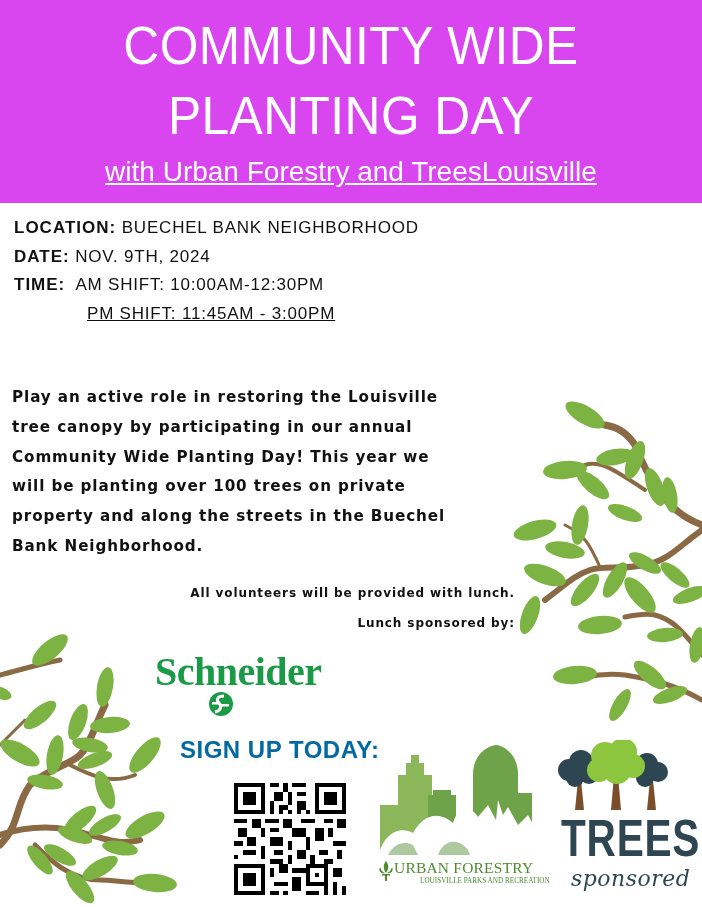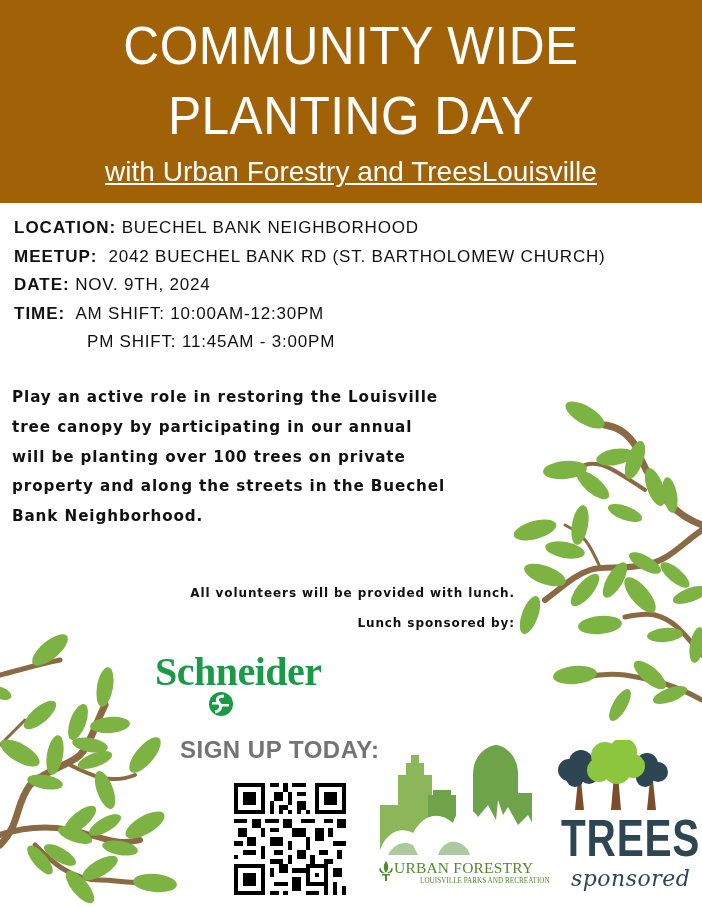--- a/index.html
+++ b/index.html
@@ -1,21 +1,21 @@
 <!DOCTYPE html>
 <html><head>
 <meta charset="utf-8">
 <style>
   * { margin: 0; padding: 0; box-sizing: border-box; }
   html, body { width: 702px; height: 907px; background: #ffffff; overflow: hidden; }
   body { position: relative; font-family: "DejaVu Sans", sans-serif; color: #111; }
 
   .header {
     position: absolute; left: 0; top: 0; width: 702px; height: 203px;
-    background: #a16207; color: #fff; text-align: center;
+    background: #d946ef; color: #fff; text-align: center;
   }
   .title-line {
     font-family: "Liberation Sans", sans-serif; font-weight: 400;
     font-size: 54px; line-height: 54px; letter-spacing: 0.5px;
     position: absolute; left: 0; width: 100%;
     transform: scaleX(0.92);
   }
   .title-1 { top: 18px; }
   .title-2 { top: 88px; }
   .subtitle {
@@ -23,21 +23,21 @@
     font-family: "Liberation Sans", sans-serif; font-size: 28px; line-height: 32px; text-decoration: underline;
   }
 
   .details { position: absolute; left: 14px; top: 214px; }
   .detail-row {
     font-family: "Liberation Sans", sans-serif;
     font-size: 17px; line-height: 28.5px; letter-spacing: 0.8px;
     white-space: nowrap; color: #111;
   }
   .detail-row .k { font-weight: 700; letter-spacing: 1px; }
-  .detail-row.indent { padding-left: 73px; }
+  .detail-row.indent { padding-left: 73px; text-decoration: underline; }
 
   .body-text {
     position: absolute; left: 12px; width: 495px; top: 383px;
     font-family: "DejaVu Sans", sans-serif;
     font-weight: 700; font-size: 15.2px; line-height: 29.8px; letter-spacing: 0.9px;
   }
   .lunch-text {
     position: absolute; left: 20px; width: 495px; top: 578px;
     text-align: right; font-weight: 700; font-size: 12px; line-height: 30px; letter-spacing: 0.9px;
   }
@@ -48,21 +48,21 @@
     font-family: Liberation Serif, serif; font-weight: 700; font-size: 40px; letter-spacing: -0.5px;
   }
   .schneider-elec {
     position: absolute; left: 56px; top: 36px;
     font-family: "Liberation Sans", sans-serif; font-size: 25px; letter-spacing: 2px;
   }
   .schneider-logo-mark { position: absolute; left: 54px; top: 36px; width: 28px; height: 28px; }
 
   .signup {
     position: absolute; left: 180px; top: 736px;
-    font-family: "Liberation Sans", sans-serif; font-weight: 700; font-size: 24px; letter-spacing: 0.5px; color: #737373;
+    font-family: "Liberation Sans", sans-serif; font-weight: 700; font-size: 24px; letter-spacing: 0.5px; color: #0369a1;
   }
 
   .qr { position: absolute; left: 233px; top: 783px; width: 114px; height: 112px; }
 
   .uf-logo { position: absolute; left: 378px; top: 745px; width: 158px; height: 148px; }
   .uf-text-1 {
     position: absolute; left: 16px; top: 114px; font-family: "Liberation Serif", serif;
     font-size: 15.5px; color: #4e8a2e; letter-spacing: 0.2px; white-space: nowrap;
   }
   .uf-text-2 {
@@ -166,39 +166,36 @@
     <ellipse cx="155" cy="258" rx="22" ry="9" transform="rotate(5 155 258)"></ellipse>
   </g>
 </svg>
 
 <div class="details">
   <div class="detail-row">
     <span class="k">LOCATION:</span>
     <span>BUECHEL BANK NEIGHBORHOOD</span>
   </div>
   <div class="detail-row">
-    <span class="k">MEETUP:</span>&nbsp;
-    <span>2042 BUECHEL BANK RD (ST. BARTHOLOMEW CHURCH)</span>
-  </div>
-  <div class="detail-row">
     <span class="k">DATE:</span>
     <span>NOV. 9TH, 2024</span>
   </div>
   <div class="detail-row">
     <span class="k">TIME:</span>&nbsp;
     <span>AM SHIFT: 10:00AM-12:30PM</span>
   </div>
   <div class="detail-row indent">
     <span>PM SHIFT: 11:45AM - 3:00PM</span>
   </div>
 </div>
 
 <div class="body-text">
   <div>Play an active role in restoring the Louisville</div>
   <div>tree canopy by participating in our annual</div>
+  <div>Community Wide Planting Day! This year we</div>
   <div>will be planting over 100 trees on private</div>
   <div>property and along the streets in the Buechel</div>
   <div>Bank Neighborhood.</div>
 </div>
 
 <div class="lunch-text">
   <div>All volunteers will be provided with lunch.</div>
   <div>Lunch sponsored by:</div>
 </div>
 

